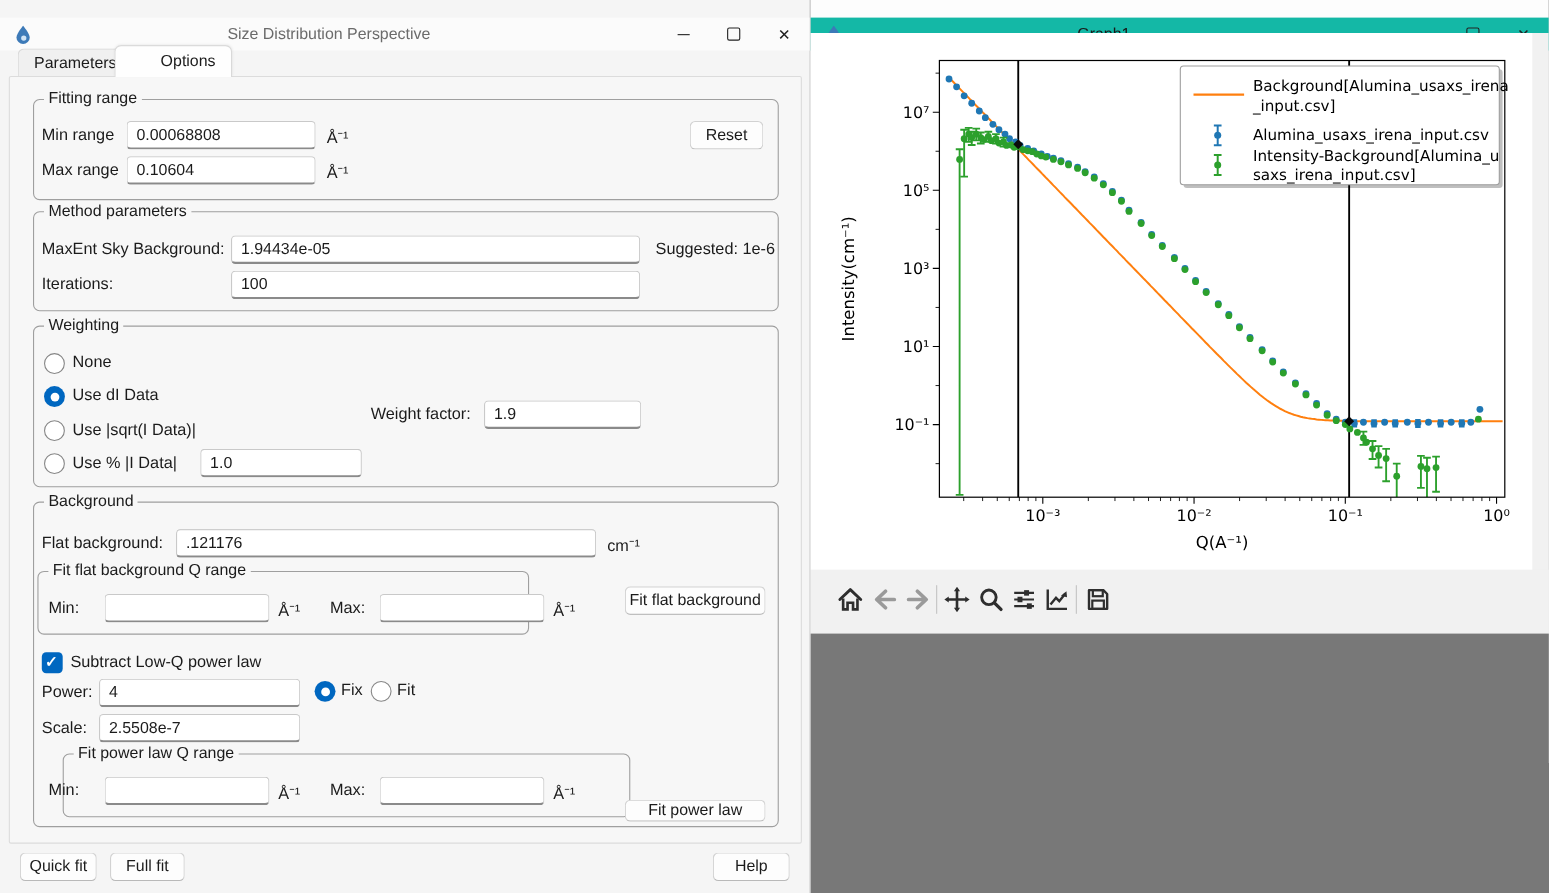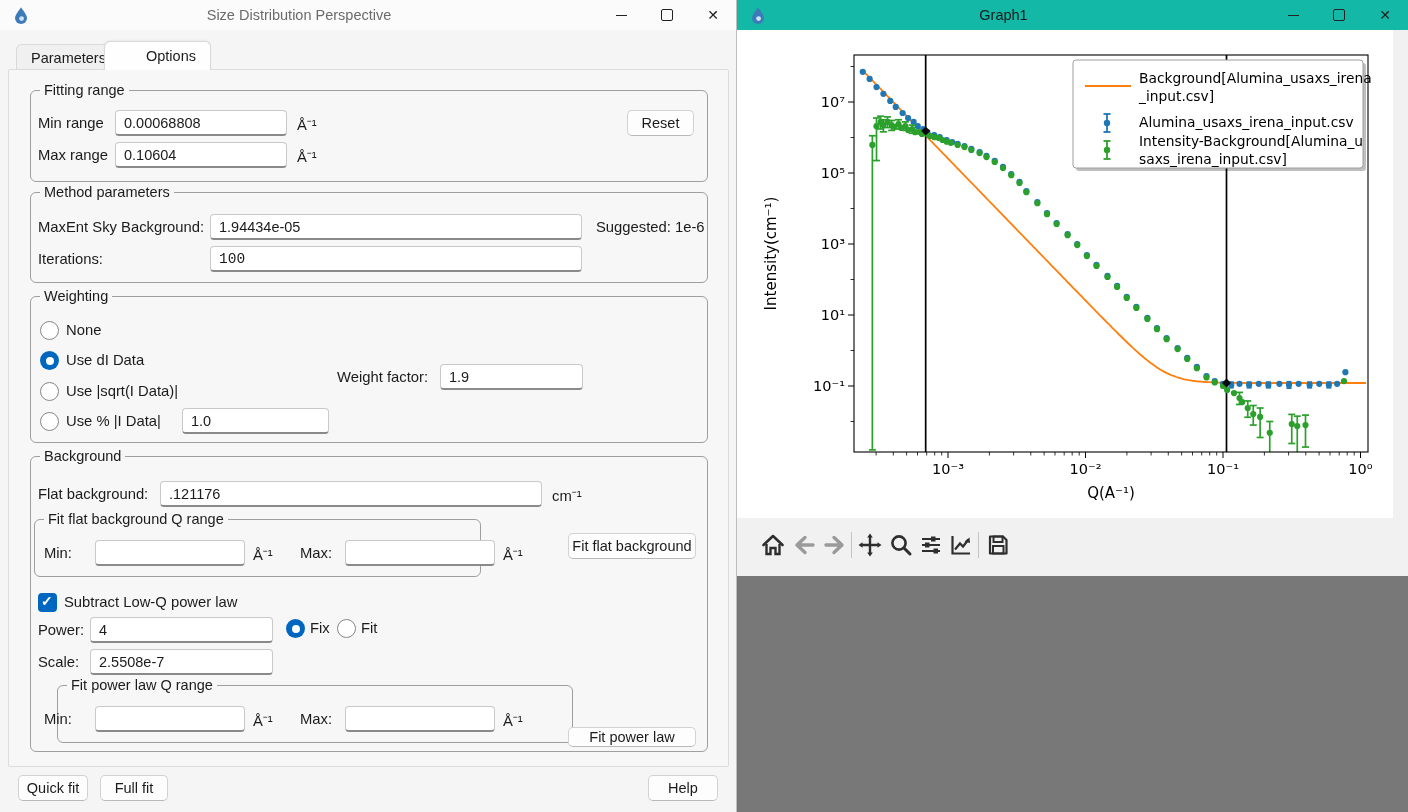--- a/index.html
+++ b/index.html
@@ -1,21 +1,21 @@
 <!DOCTYPE html>
 <html><head>
 <meta charset="utf-8">
 <style>
   html,body{margin:0;padding:0;}
   body{width:1408px;height:812px;position:relative;background:#787878;
        font-family:"Liberation Sans",sans-serif;color:#1b1b1b;overflow:hidden;
        -webkit-font-smoothing:antialiased;}
   
   .win{position:absolute;top:0;height:812px;background:#f5f5f5;}
-  .titlebar{position:absolute;top:0;left:0;right:0;height:30px;background:#fbfbfb;
+  .titlebar{position:absolute;top:16px;left:0;right:0;height:30px;background:#fbfbfb;
             display:flex;align-items:center;padding-left:28px;}
   .title-text{position:absolute;left:0;right:138px;text-align:center;font-size:14.5px;}
   .t-inactive{color:#6b6b6b;}
   .t-active{color:#191919;}
   .winlogo{position:absolute;left:12px;top:6px;width:18px;height:18px;}
   .ctrls{position:absolute;right:0;top:0;height:30px;display:flex;}
   .ctrl{width:46px;height:30px;display:flex;align-items:center;justify-content:center;}
   .ico-min{width:11px;height:0;border-top:1.4px solid #222;}
   .ico-max{width:10px;height:10px;border:1.1px solid #222;border-radius:2px;}
   .ico-close{font-size:14px;color:#222;line-height:1;}
@@ -97,21 +97,21 @@
   <input class="field" style="left: 115px; top: 142px; width: 172px;" value="0.10604">
   <span class="lbl" style="left:297px;top:146px;">Å⁻¹</span>
 
   <div class="group" style="left:30px;top:192px;width:678px;height:91px;">
     <span class="glegend">Method parameters</span>
   </div>
   <span class="lbl" style="left:38px;top:219px;">MaxEnt Sky Background:</span>
   <input class="field" style="left: 210px; top: 214px; width: 372px;" value="1.94434e-05">
   <span class="lbl" style="left:596px;top:219px;">Suggested: 1e-6</span>
   <span class="lbl" style="left:38px;top:251px;">Iterations:</span>
-  <input class="field" style="left: 210px; top: 246px; width: 372px; font-family: Liberation Mono, monospace;" value="100">
+  <input class="field" style="left: 210px; top: 246px; width: 372px;" value="100">
 
   <div class="group" style="left:30px;top:296px;width:678px;height:147px;">
     <span class="glegend">Weighting</span>
   </div>
   <div class="radio" style="left:40px;top:321px;"></div>
   <span class="lbl" style="left:66px;top:322px;">None</span>
   <div class="radio on" style="left:40px;top:351px;"></div>
   <span class="lbl" style="left:66px;top:352px;">Use dI Data</span>
   <div class="radio" style="left:40px;top:382px;"></div>
   <span class="lbl" style="left:66px;top:383px;">Use |sqrt(I Data)|</span>

